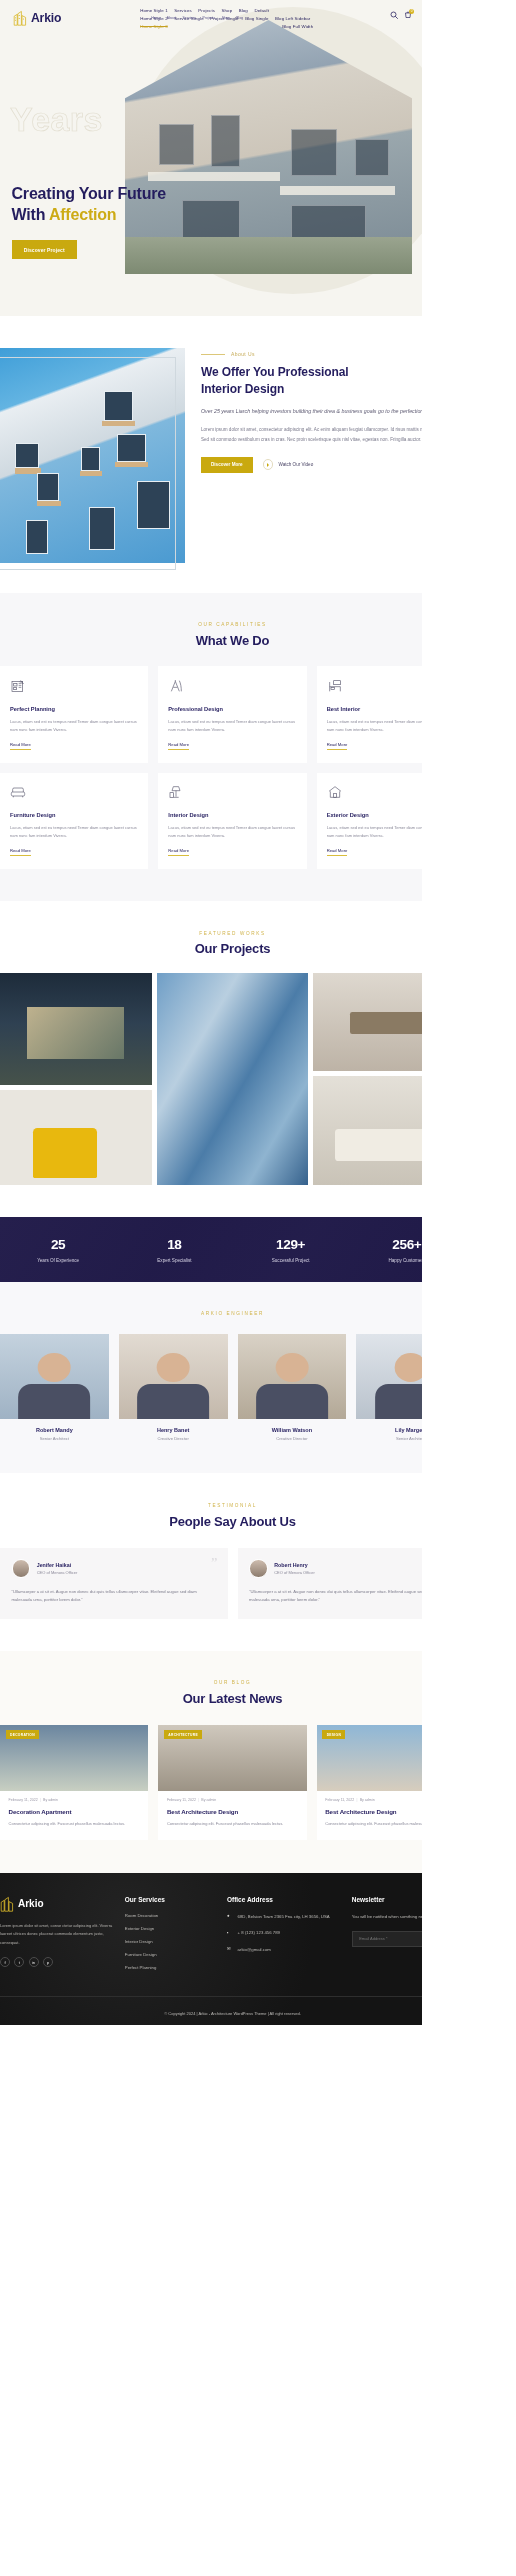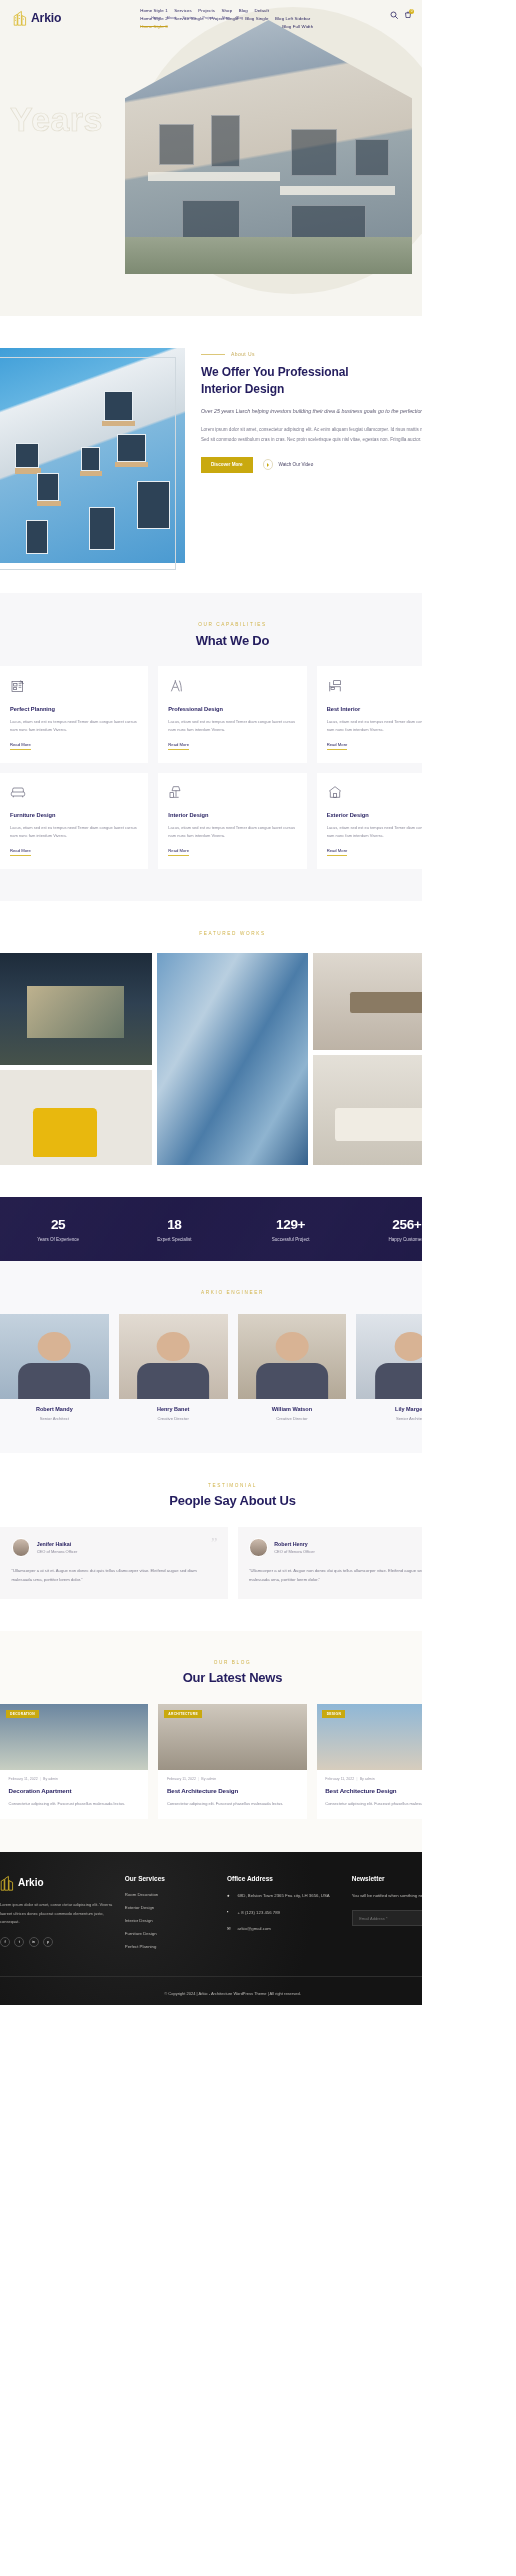--- a/index.html
+++ b/index.html
@@ -320,20 +320,27 @@
       <div class="win" style="left:30%;top:40%;width:10%;height:22%"></div>
       <div class="win" style="left:58%;top:46%;width:16%;height:20%"></div>
       <div class="win" style="left:80%;top:50%;width:12%;height:16%"></div>
       <div class="slab" style="left:8%;top:64%;width:46%;height:4%"></div>
       <div class="slab" style="left:54%;top:70%;width:40%;height:4%"></div>
       <div class="win" style="left:20%;top:76%;width:20%;height:16%"></div>
       <div class="win" style="left:58%;top:78%;width:26%;height:14%"></div>
     </div>
     <div class="hero-ground"></div>
     <div class="hero-outline">Years</div>
+    <div class="hero-copy">
+      <h1 class="hero-h1">
+        <span>Creating Your Future</span><br>
+        <span>With </span><span class="accent">Affection</span>
+      </h1>
+      <a class="hero-btn">Discover Project</a>
+    </div>
   </div>
 
   <div class="sec about">
     <div class="wrap">
       <div class="about-row">
         <div class="about-img">
           <div class="frame"></div>
           <div class="w" style="left:8%;top:44%;width:13%;height:12%"></div>
           <div class="ledge" style="left:8%;top:56%;width:14%;height:2.5%"></div>
           <div class="w" style="left:20%;top:58%;width:12%;height:13%"></div>
@@ -460,20 +467,21 @@
           <a class="readmore">Read More</a>
         </div>
 
       </div>
     </div>
   </div>
 
   <div class="sec projects">
     <div class="wrap">
       <div class="sec-eyebrow">FEATURED WORKS</div>
+      <div class="sec-title">Our Projects</div>
       <div class="proj-grid">
         <div class="pcol c1">
           <div class="ptile t-house"></div>
           <div class="ptile t-yellow"></div>
         </div>
         <div class="pcol c2">
           <div class="ptile t-glass"></div>
         </div>
         <div class="pcol c3">
           <div class="ptile t-dining"></div>

